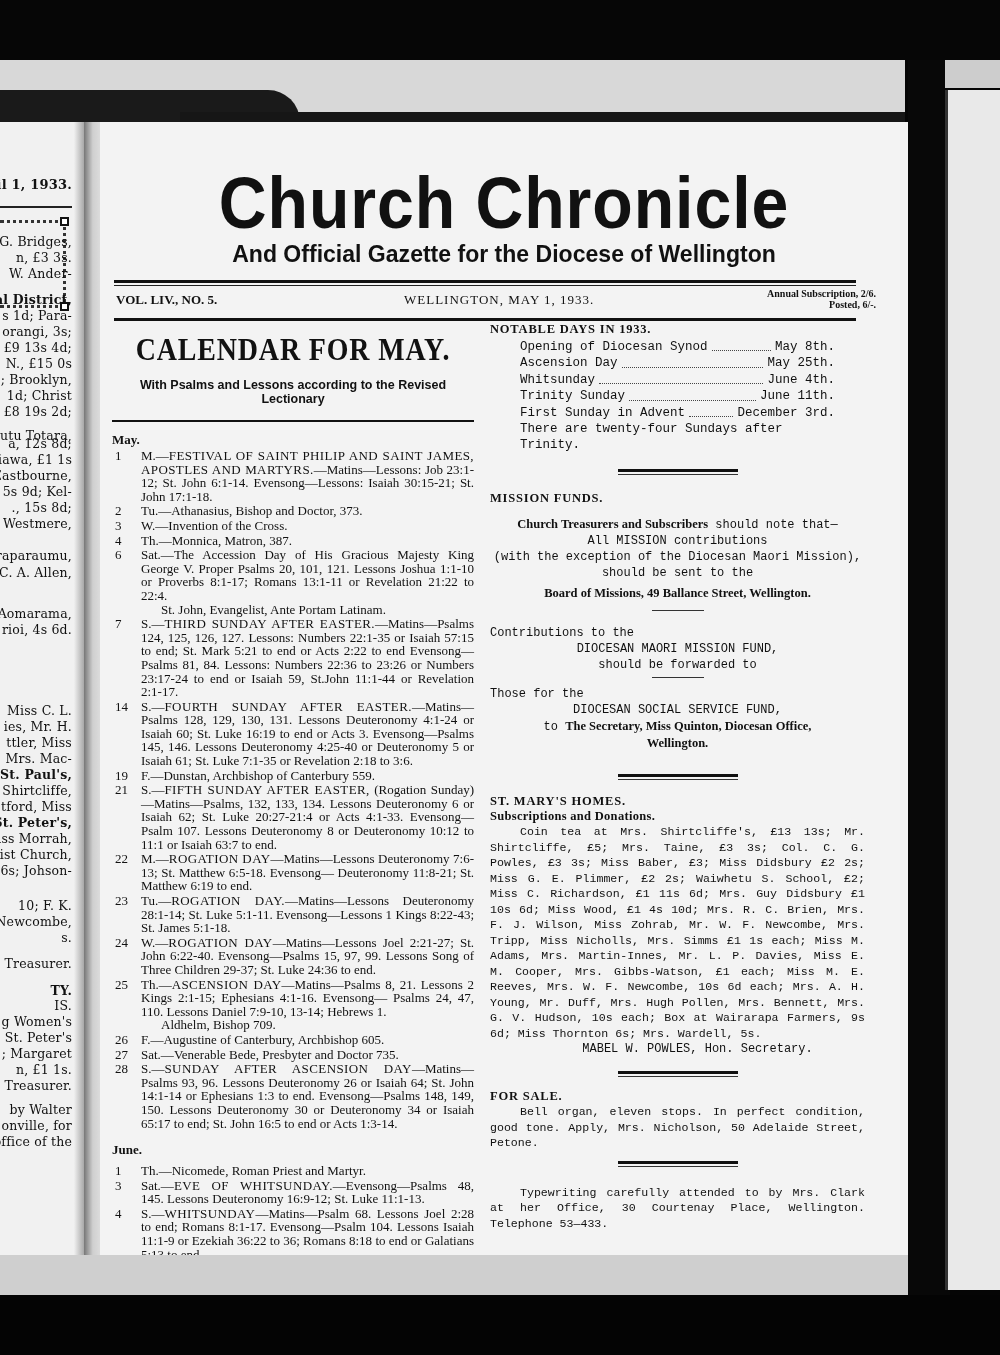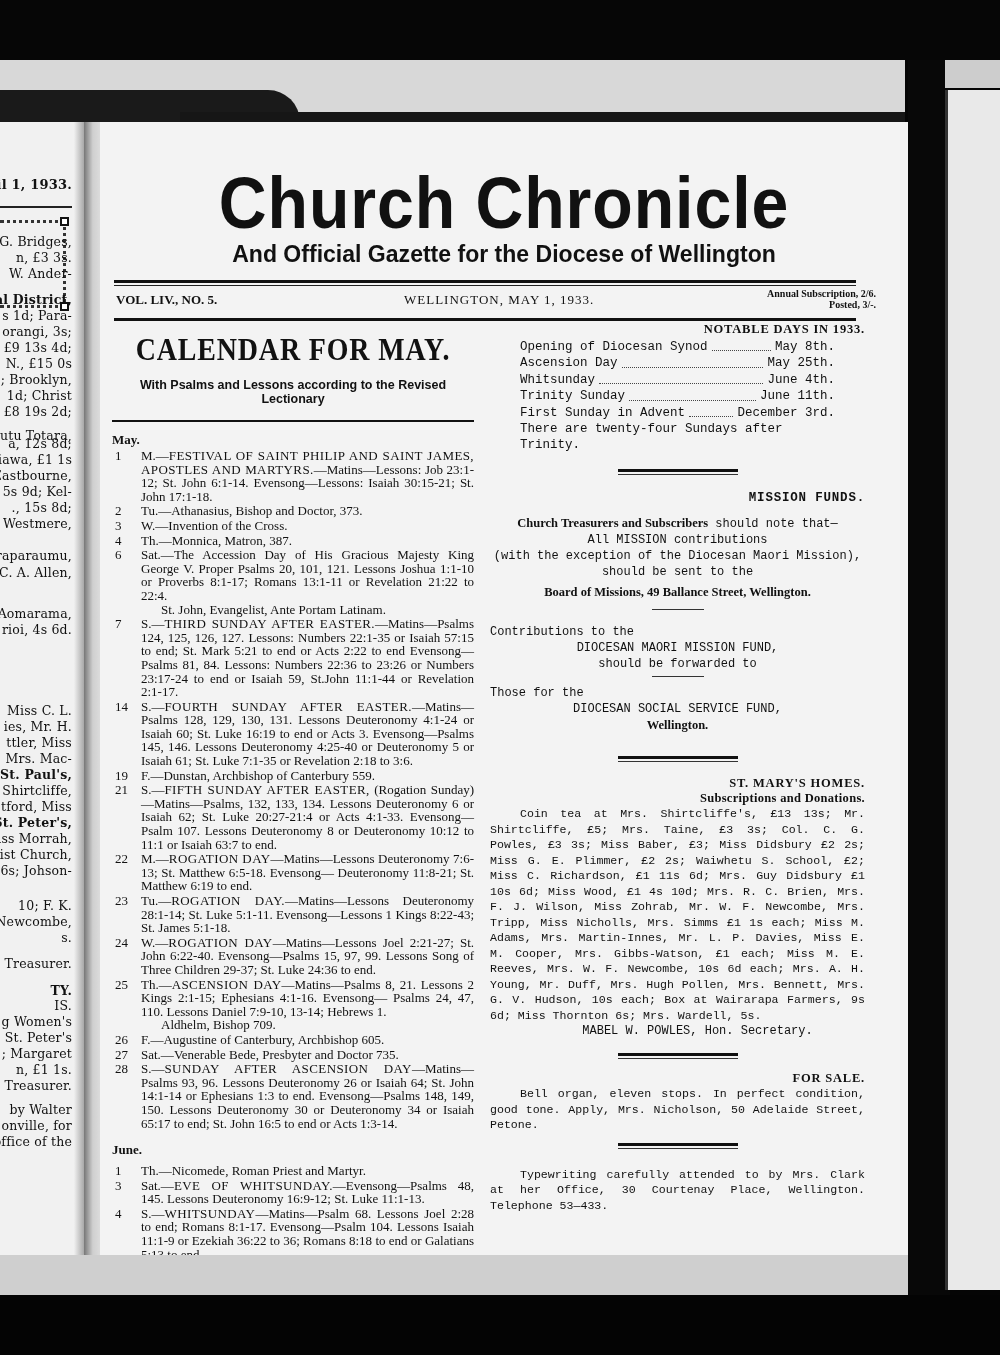--- a/index.html
+++ b/index.html
@@ -58,21 +58,21 @@
   .cal-sub { text-align: center; font-family: "Liberation Sans", sans-serif; font-weight: bold; font-size: 12.5px; margin-top: 10px; }
   .cal-rule { height: 2px; background: #111; margin: 14px 0 10px 0; }
   .month { font-size: 13px; font-weight: bold; margin-top: 6px; }
   .entry { position: relative; font-size: 13px; line-height: 13.6px; padding-left: 29px; text-align: justify; margin-top: 1px; }
   .entry .day { position: absolute; left: 0; top: 0; width: 26px; text-align: left; padding-left: 3px; }
   .entry .caps { letter-spacing: 0.4px; margin-top: 28px; }
   .entry .sub { display: block; padding-left: 20px; }
 
   
   .col-right { position: absolute; left: 390px; top: 200px; width: 375px; font-family: "Liberation Mono", monospace; }
-  .sec-head { text-align: right; font-family: "Liberation Serif", serif; font-weight: bold; font-size: 12.5px; letter-spacing: 0.8px; }
+  .sec-head { text-align: left; font-family: "Liberation Serif", serif; font-weight: bold; font-size: 12.5px; letter-spacing: 0.8px; }
   .notable-row { display: flex; font-size: 12.5px; line-height: 16.4px; padding: 0 30px; }
   .notable-row .lbl { white-space: nowrap; }
   .notable-row .dots { flex: 1; border-bottom: 1px dotted #444; margin: 0 4px 4px 4px; }
   .notable-row .val { white-space: nowrap; }
   .notable-note { font-size: 12.5px; padding: 0 30px; line-height: 16px; }
   .deco { width: 120px; margin: 0 auto; }
   .deco .a { height: 3px; background: #111; }
   .deco .b { height: 1px; background: #333; margin-top: 2px; }
   .deco-short { width: 52px; height: 1px; background: #333; margin: 0 auto; }
   .rtext { font-size: 12px; line-height: 16px; text-align: center; }
@@ -154,21 +154,21 @@
   <div class="masthead-sub">And Official Gazette for the Diocese of Wellington</div>
 
   <div class="rule-thick" style="left:14px;top:158px;width:742px;"></div>
   <div class="rule-thin" style="left:14px;top:163px;width:742px;"></div>
 
   <div class="meta-row">
     <span class="meta-vol">VOL. LIV., NO. 5.</span>
     <span class="meta-date">WELLINGTON, MAY 1, 1933.</span>
     <div class="meta-sub">
       <div>Annual Subscription, 2/6.</div>
-      <div>Posted, 3/-.</div>
+      <div>Posted, 6/-.</div>
     </div>
   </div>
 
   <div class="rule-thick" style="left:14px;top:196px;width:742px;"></div>
 
   <div class="col-left">
     <div class="cal-title">CALENDAR FOR MAY.</div>
     <div class="cal-sub">With Psalms and Lessons according to the Revised Lectionary</div>
     <div class="cal-rule"></div>
     <div class="month">May.</div>
@@ -227,35 +227,36 @@
           <span class="val">December 3rd.</span>
         </div>
       </div>
     <div class="notable-note">There are twenty-four Sundays after Trinity.</div>
 
     <div class="deco" style="margin-top:16px;">
         <div class="a"></div>
         <div class="b"></div>
       </div>
 
-    <div class="sec-head" style="margin-top:16px;font-family:Liberation Mono, monospace;">MISSION FUNDS.</div>
+    <div class="sec-head" style="margin-top:16px;">MISSION FUNDS.</div>
     <div class="rtext" style="margin-top:10px;">
       <b>Church Treasurers and Subscribers</b><span> should note that—</span>
     </div>
     <div class="rtext">All MISSION contributions</div>
     <div class="rtext">(with the exception of the Diocesan Maori Mission),</div>
     <div class="rtext">should be sent to the</div>
     <div class="rtext" style="margin-top:4px;"><b>Board of Missions, 49 Ballance Street, Wellington.</b></div>
     <div class="deco-short" style="margin-top:8px;"></div>
     <div class="rtext left" style="margin-top:14px;">Contributions to the</div>
     <div class="rtext">DIOCESAN MAORI MISSION FUND,</div>
     <div class="rtext">should be forwarded to</div>
     <div class="deco-short" style="margin-top:4px;"></div>
     <div class="rtext left" style="margin-top:8px;">Those for the</div>
     <div class="rtext">DIOCESAN SOCIAL SERVICE FUND,</div>
+    <div class="rtext"><span>to </span><b>The Secretary, Miss Quinton, Diocesan Office,</b></div>
     <div class="rtext"><b>Wellington.</b></div>
 
     <div class="deco" style="margin-top:22px;">
         <div class="a"></div>
         <div class="b"></div>
       </div>
 
     <div class="sec-head" style="margin-top:14px;">ST. MARY'S HOMES.</div>
     <div class="sec-head" style="letter-spacing:0.3px;">Subscriptions and Donations.</div>
     <div class="donations"><span class="indent"></span><span>Coin tea at Mrs. Shirtcliffe's, £13 13s; Mr. Shirtcliffe, £5; Mrs. Taine, £3 3s; Col. C. G. Powles, £3 3s; Miss Baber, £3; Miss Didsbury £2 2s; Miss G. E. Plimmer, £2 2s; Waiwhetu S. School, £2; Miss C. Richardson, £1 11s 6d; Mrs. Guy Didsbury £1 10s 6d; Miss Wood, £1 4s 10d; Mrs. R. C. Brien, Mrs. F. J. Wilson, Miss Zohrab, Mr. W. F. Newcombe, Mrs. Tripp, Miss Nicholls, Mrs. Simms £1 1s each; Miss M. Adams, Mrs. Martin-Innes, Mr. L. P. Davies, Miss E. M. Cooper, Mrs. Gibbs-Watson, £1 each; Miss M. E. Reeves, Mrs. W. F. Newcombe, 10s 6d each; Mrs. A. H. Young, Mr. Duff, Mrs. Hugh Pollen, Mrs. Bennett, Mrs. G. V. Hudson, 10s each; Box at Wairarapa Farmers, 9s 6d; Miss Thornton 6s; Mrs. Wardell, 5s.</span></div>

